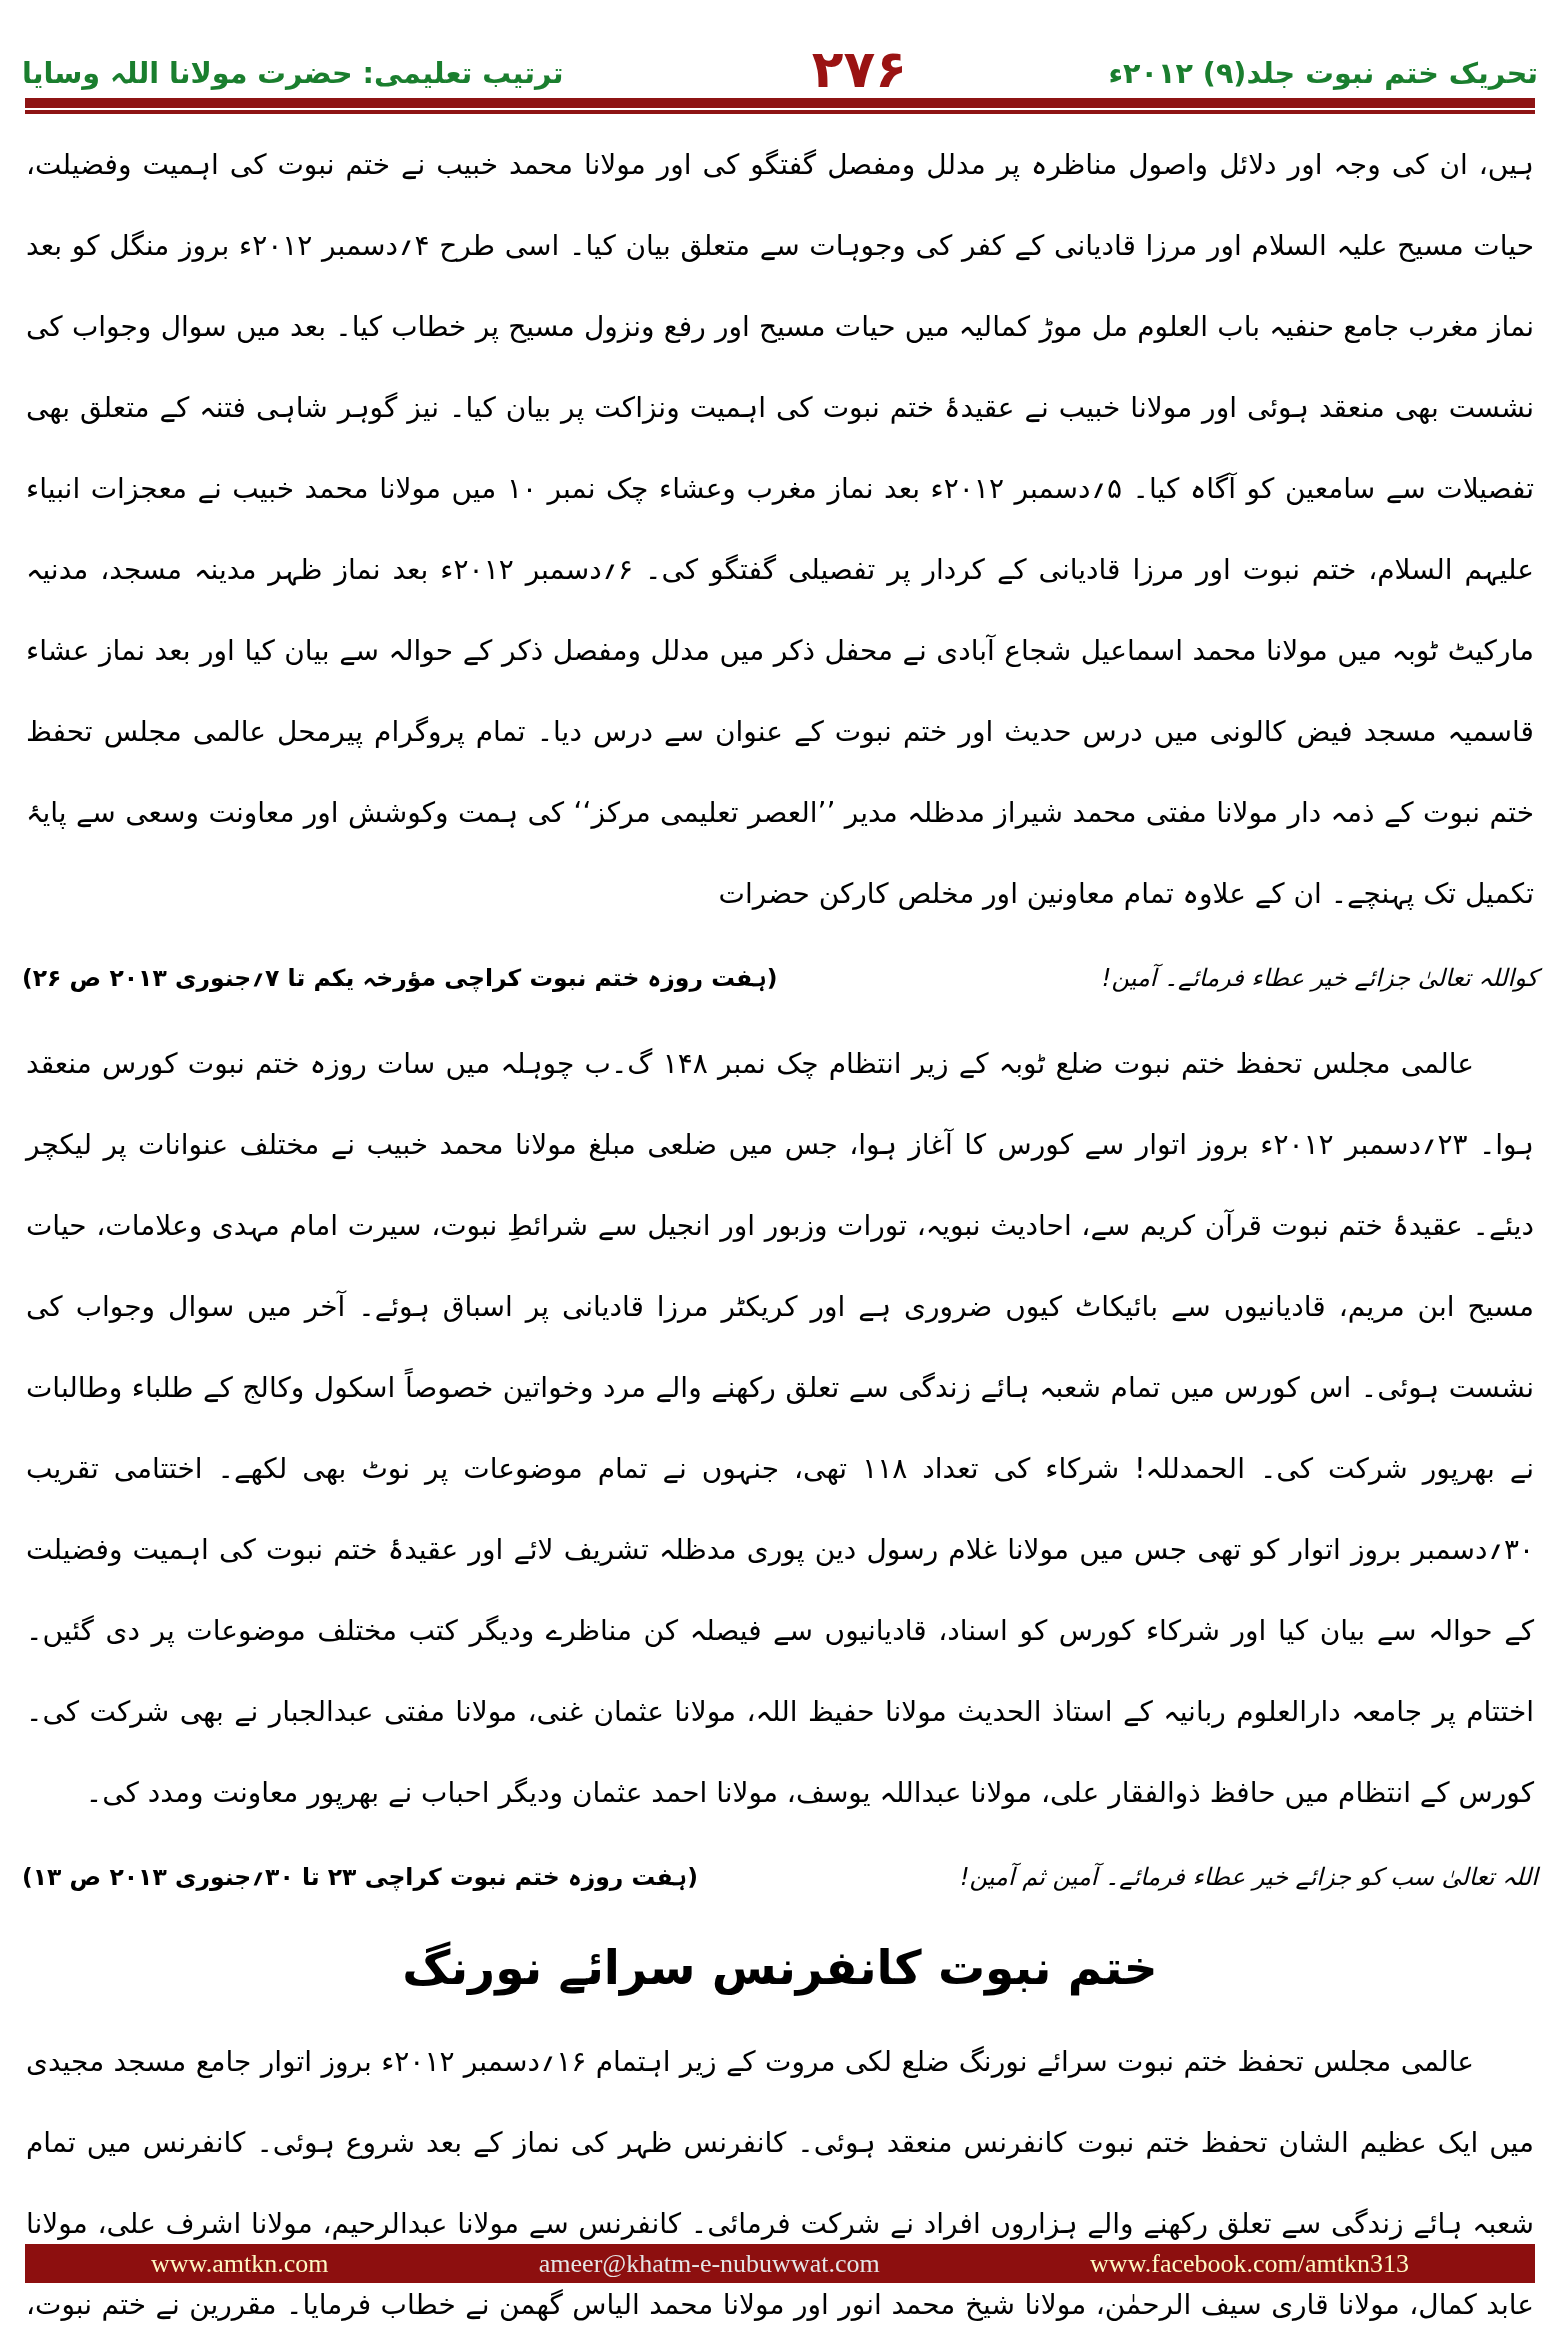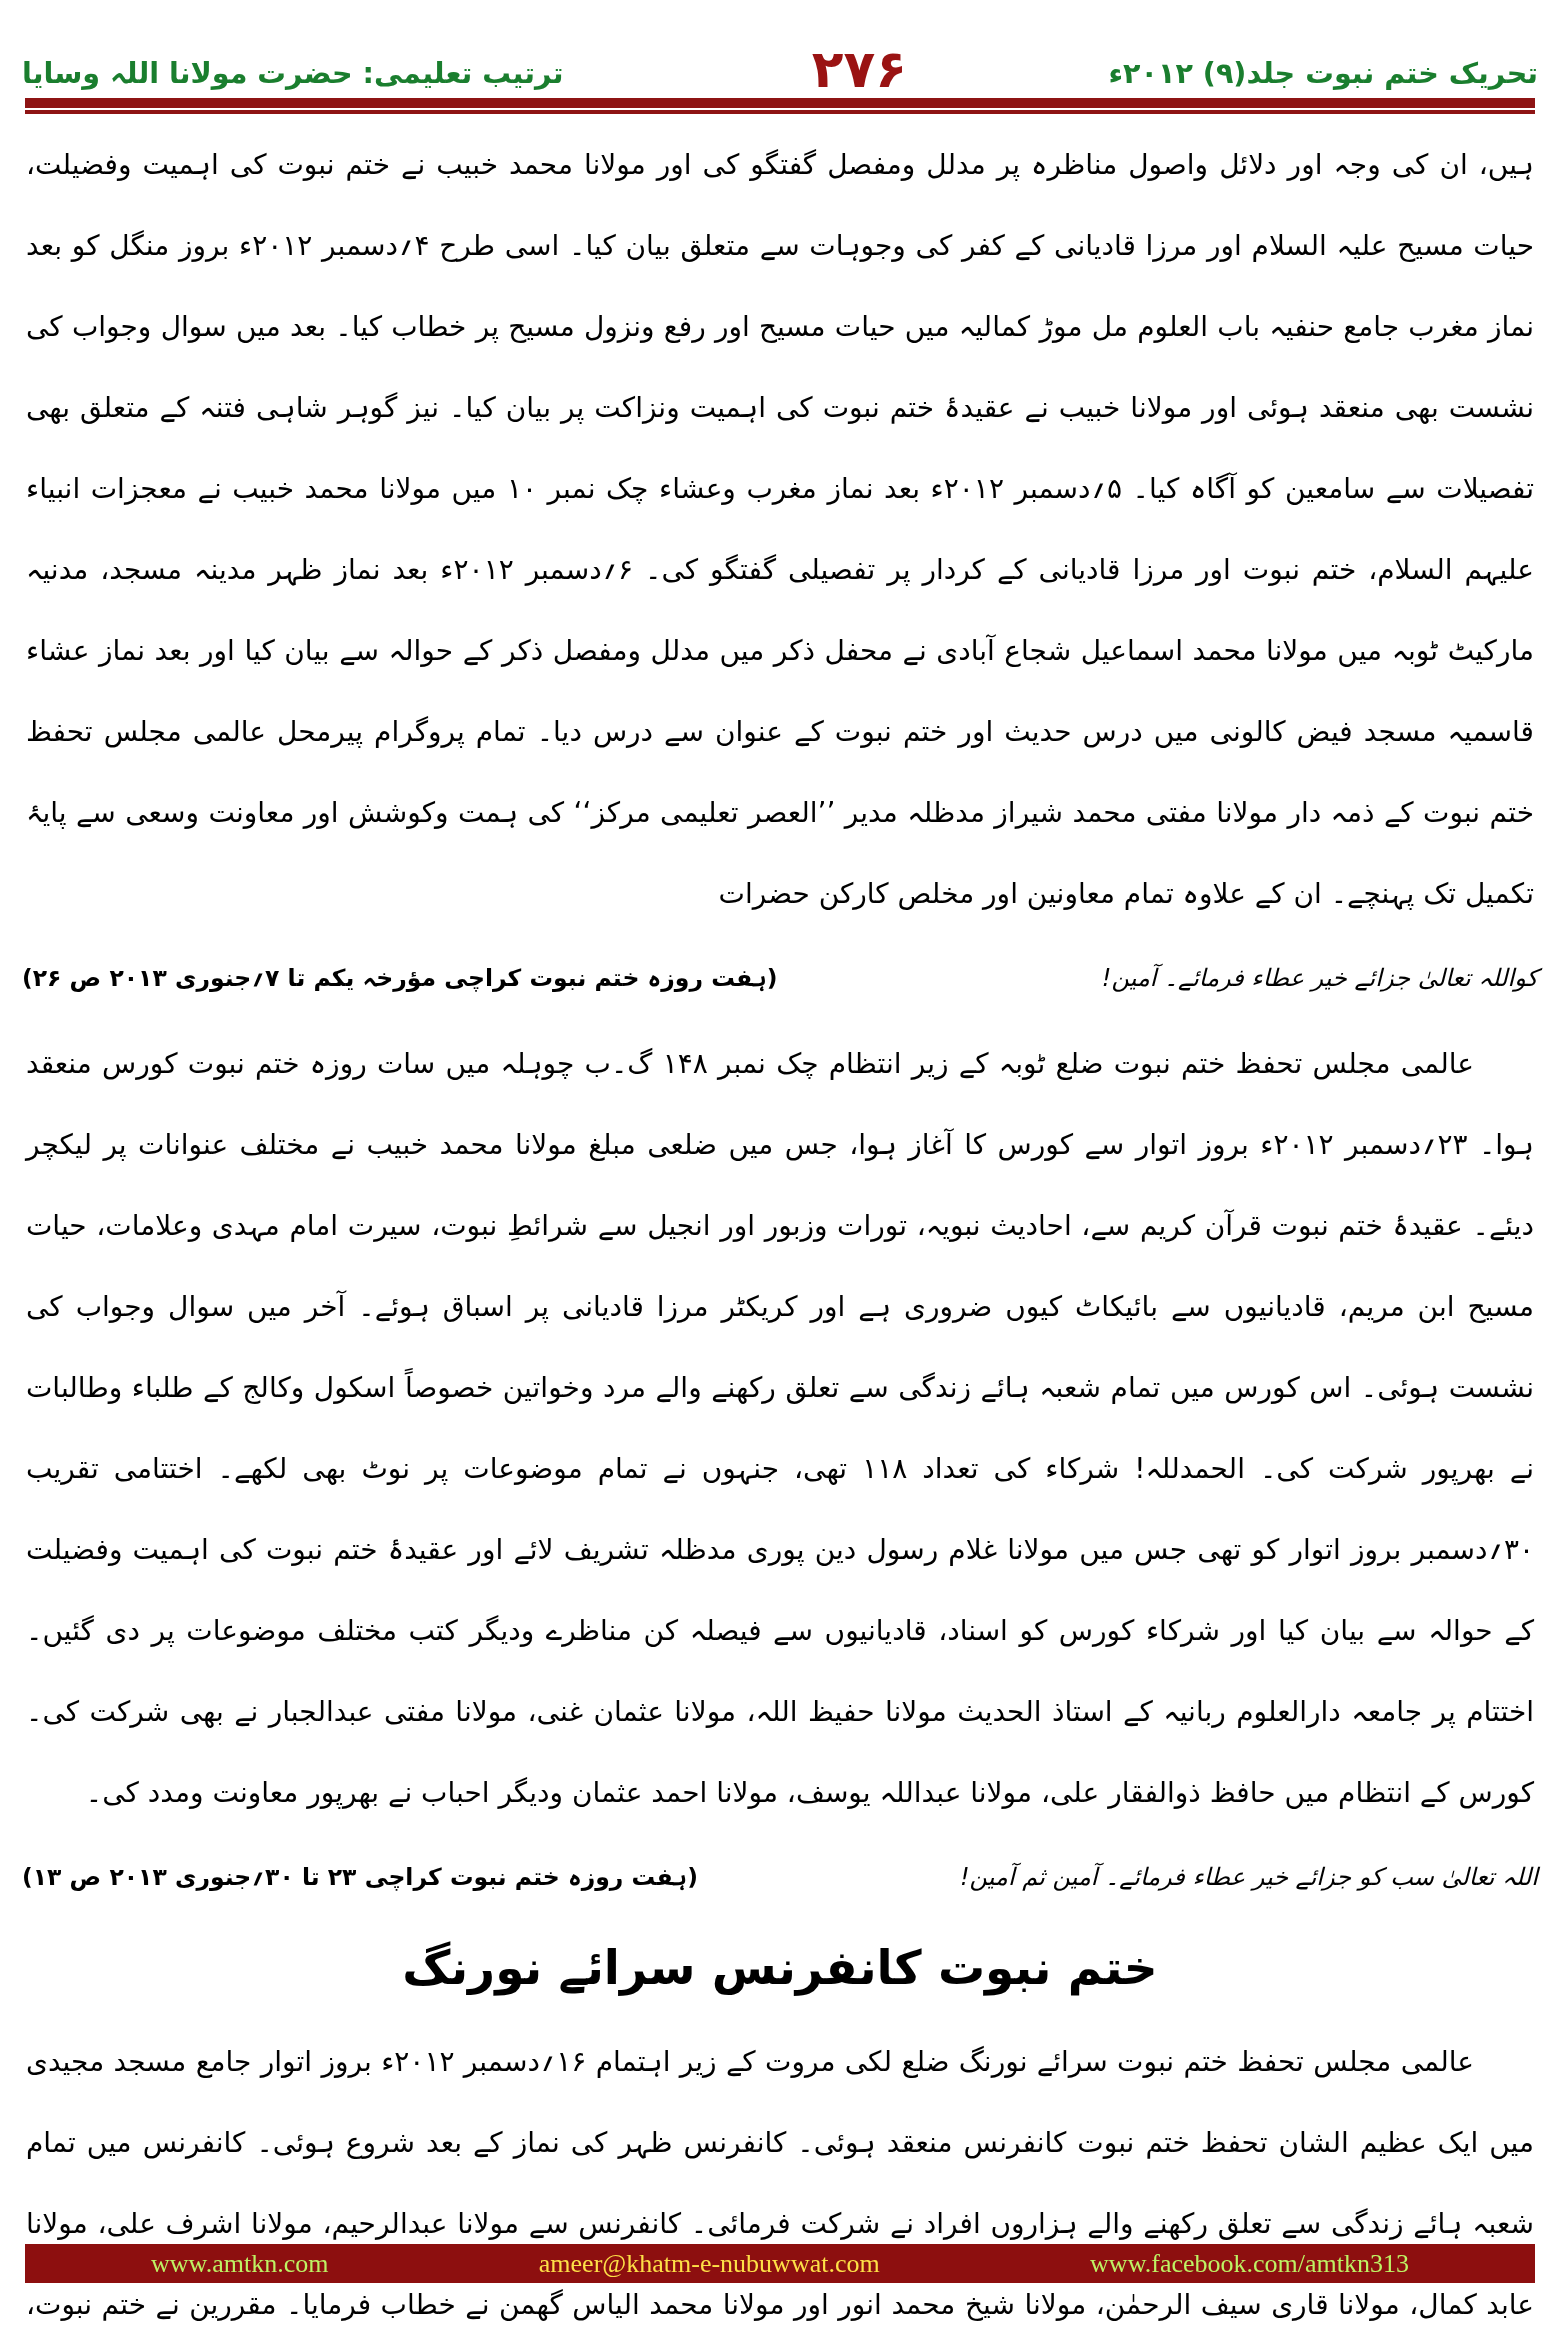--- a/index.html
+++ b/index.html
@@ -34,22 +34,22 @@
     text-align:center;font-size:47px;font-weight:bold;line-height:99px;
     margin:0;direction:rtl;
   }
   
   .footer-bar{
     position:absolute;left:25px;right:25px;top:2244px;height:39px;
     background:#8d0f0f;display:flex;justify-content:space-between;align-items:center;
     padding:0 126px;box-sizing:border-box;
     font-family:"Liberation Serif",serif;font-size:26px;
   }
-  .footer-link{color:#bef264;text-decoration:none;}
-  .footer-email{color:#fde047;}
+  .footer-link{color:#fef9c3;text-decoration:none;}
+  .footer-email{color:#e5e5e5;}
 </style>
 </head>
 <body>
 
 <div class="page">
 
   <div class="header">
     <div class="header-side">تحریک ختم نبوت جلد(۹) ۲۰۱۲ء</div>
     <div class="page-num">۲۷۶</div>
     <div class="header-side">ترتیب تعلیمی: حضرت مولانا اللہ وسایا</div>

